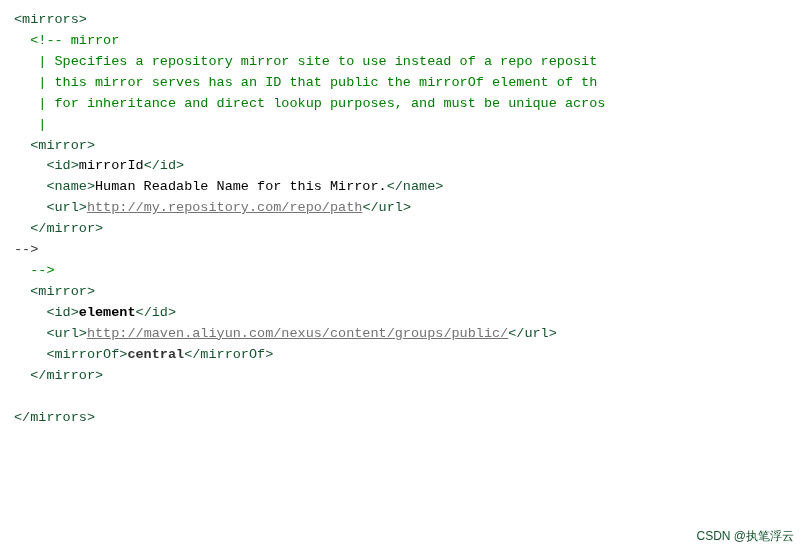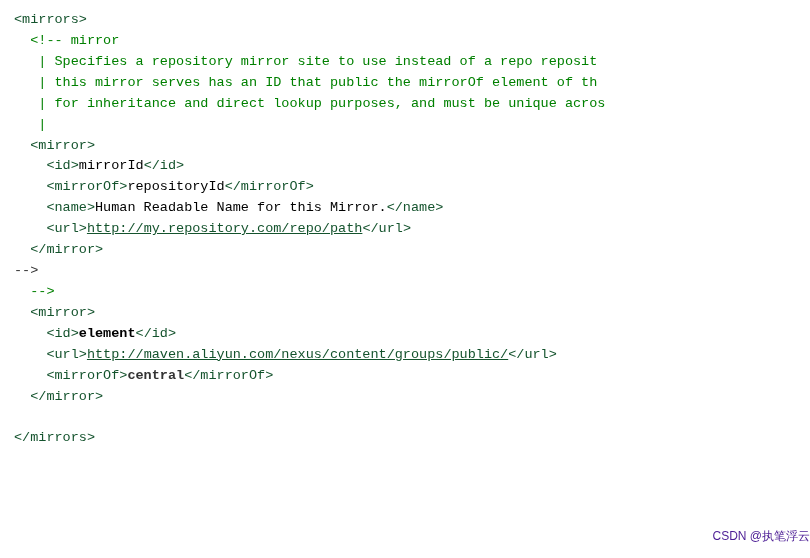--- a/index.html
+++ b/index.html
@@ -26,28 +26,28 @@
     }
 
     .line {
       white-space: pre;
       display: block;
     }
 
     .tag { color: #14532d; text-align: right; }
     .comment { color: #008000; }
     .text-content { color: #000000; }
-    .url-link { color: #14532d; text-decoration: underline; }
+    .url-link { color: #737373; text-decoration: underline; }
     .bold-text { font-weight: bold; color: #000000; }
 
     .watermark {
       position: absolute;
       bottom: 12px;
-      right: 0;
-      color: #4c1d95;
+      right: 16px;
+      color: #14532d;
       font-family: Arial, sans-serif;
       font-size: 12px;
     }
   </style>
 </head>
 <body>
 
 <div class="code-block">
 
   
@@ -68,21 +68,20 @@
   
   <span class="line"><span class="comment">   |</span></span>
 
   
   <span class="line">  <span class="tag">&lt;mirror&gt;</span></span>
 
   
   <span class="line">    <span class="tag">&lt;id&gt;</span><span class="text-content">mirrorId</span><span class="tag">&lt;/id&gt;</span></span>
 
   
-  <span class="line">    <span class="tag">&lt;mirrorOf&gt;</span><span class="text-content">repositoryId</span><span class="tag">&lt;/mirrorOf&gt;</span></span>
 
   
   <span class="line">    <span class="tag">&lt;name&gt;</span><span class="text-content">Human Readable Name for this Mirror.</span><span class="tag">&lt;/name&gt;</span></span>
 
   
   <span class="line">    <span class="tag">&lt;url&gt;</span><span class="url-link">http://my.repository.com/repo/path</span><span class="tag">&lt;/url&gt;</span></span>
 
   
   <span class="line">  <span class="tag">&lt;/mirror&gt;</span></span>
 

